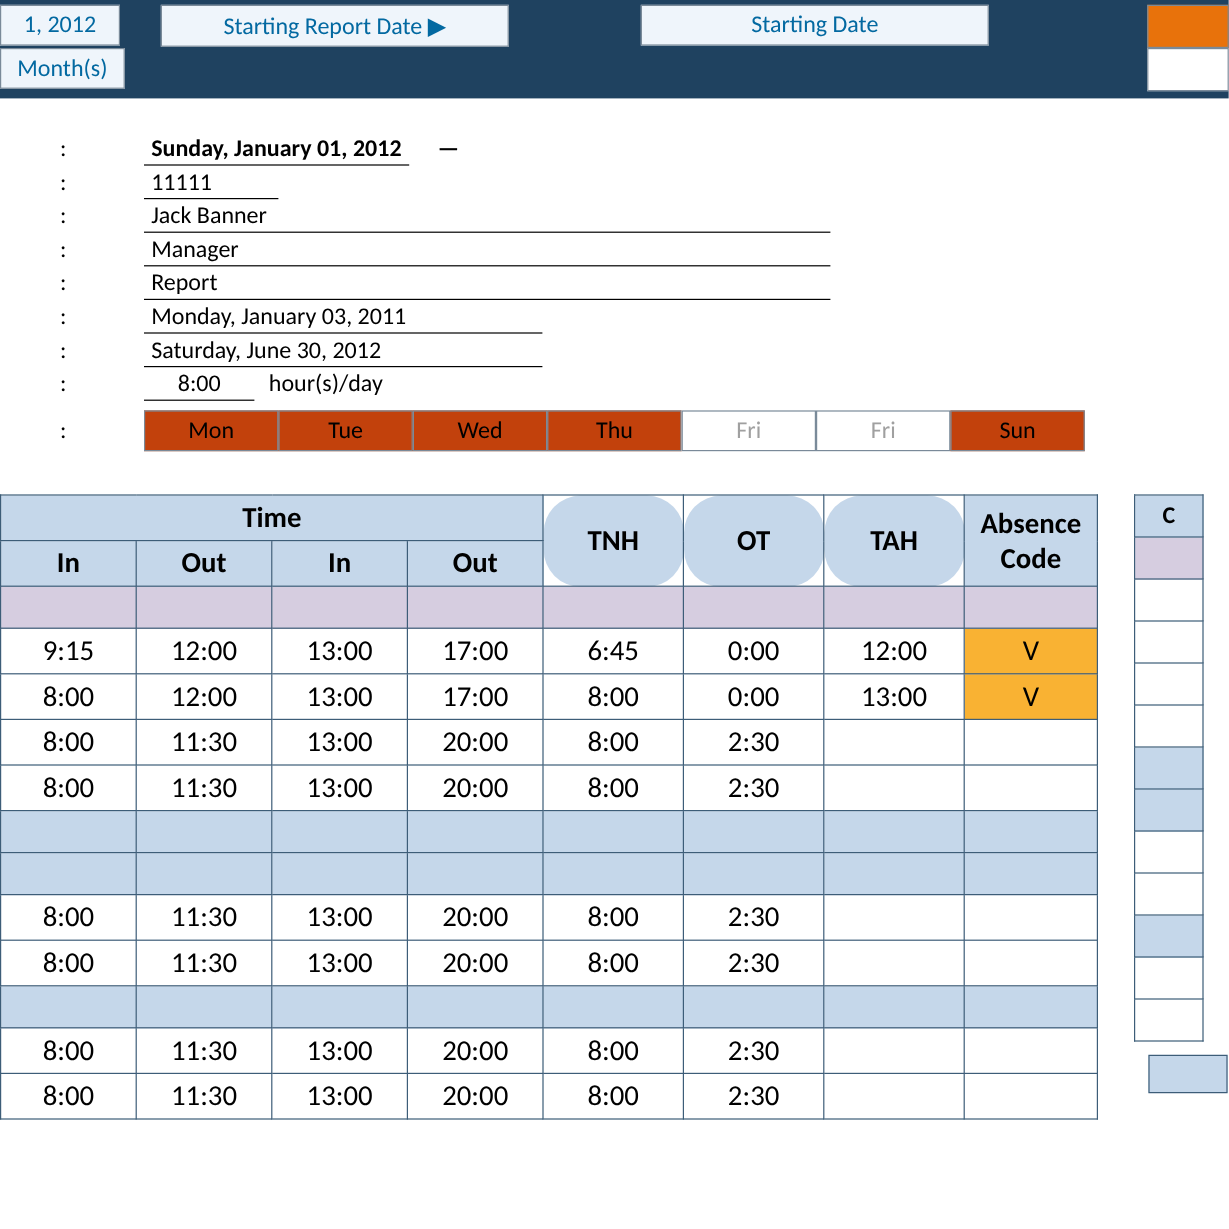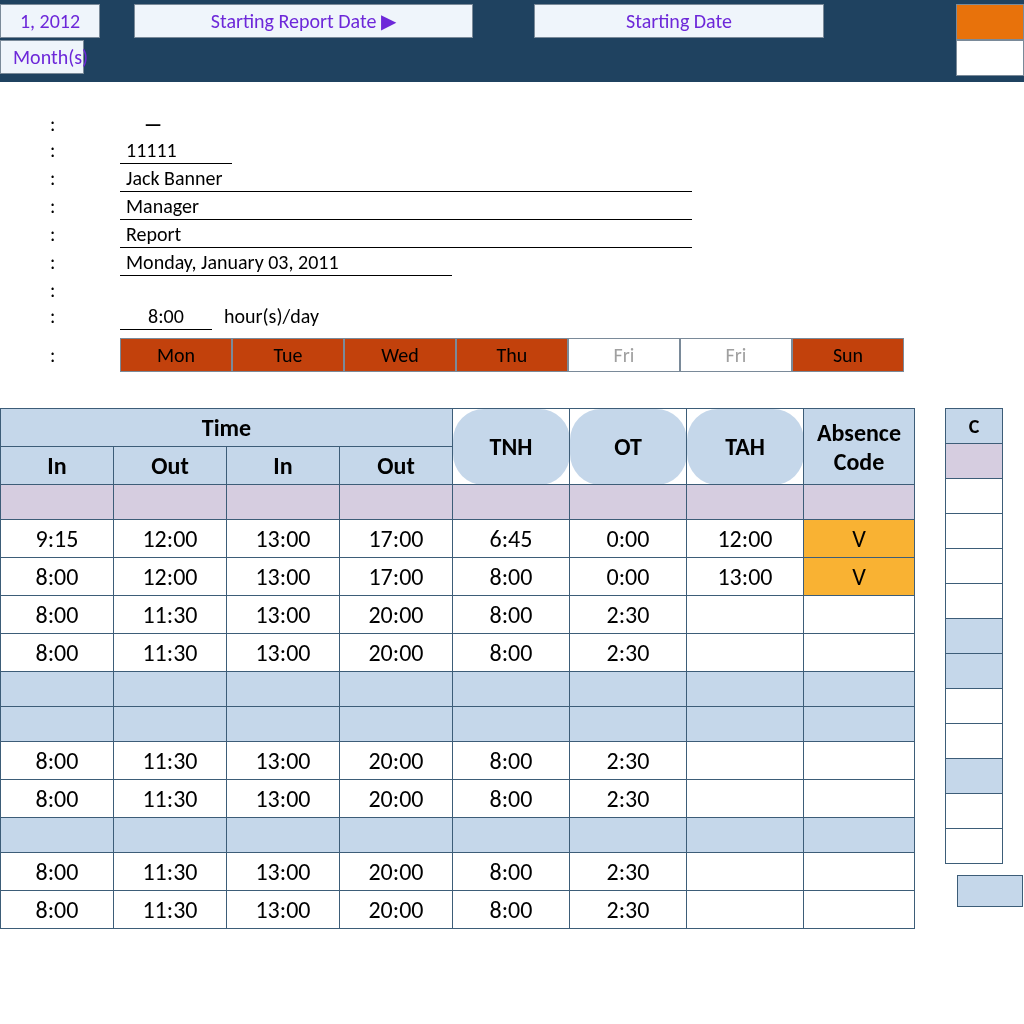--- a/index.html
+++ b/index.html
@@ -20,31 +20,31 @@
     box-sizing: border-box;
     position: relative;
   }
   .topbar .cell {
     background: #eff5fb;
     border: 1px solid #7a8a99;
     display: inline-block;
     padding: 4px 12px;
     font-size: 20px;
     text-align: center;
-    color: #6d28d9;
+    color: #0369a1;
     box-sizing: border-box;
     vertical-align: top;
   }
   .topbar .row1 { position: absolute; top: 4px; left: 0; right: 0; }
   .topbar .row2 { position: absolute; top: 40px; left: 0; right: 0; }
   .c-date1 { width: 100px; position: absolute; left: 0; }
-  .c-start { width: 339px; position: absolute; left: 134px; }
+  .c-start { width: 290px; position: absolute; left: 134px; }
   .c-start2 { width: 290px; position: absolute; left: 534px; }
   .c-orange { width: 66px; height:34px; position: absolute; right: 0; background: #e8720b; border: 1px solid #7a8a99; }
-  .c-months { width: 84px; position: absolute; left: 0; }
+  .c-months { width: 104px; position: absolute; left: 0; }
   .c-white { width: 66px; height:34px; position: absolute; right: 0; background: #fff; border: 1px solid #7a8a99; }
 
   .info {
     margin: 30px 0 0 50px;
   }
   .info .line {
     display: flex;
     align-items: baseline;
     margin: 2px 0;
   }
@@ -143,20 +143,21 @@
   </div>
   <div class="row2">
     <div class="cell c-months">Month(s)</div>
     <div class="c-white"></div>
   </div>
 </div>
 
 <div class="info">
   <div class="line">
     <span class="colon">:</span>
+    <span class="val bold">Sunday, January 01, 2012</span>
     <span class="dash">—</span>
   </div>
   <div class="line">
       <span class="colon">:</span>
       <span class="val" style="min-width:100px">11111</span>
     </div>
   <div class="line">
       <span class="colon">:</span>
       <span class="val wide">Jack Banner</span>
     </div>
@@ -167,20 +168,21 @@
   <div class="line">
       <span class="colon">:</span>
       <span class="val wide">Report</span>
     </div>
   <div class="line">
       <span class="colon">:</span>
       <span class="val mid">Monday, January 03, 2011</span>
     </div>
   <div class="line">
       <span class="colon">:</span>
+      <span class="val mid">Saturday, June 30, 2012</span>
     </div>
   <div class="line">
     <span class="colon">:</span>
     <span class="val" style="min-width:80px;text-align:center">8:00</span>
     <span style="padding-left:12px">hour(s)/day</span>
   </div>
   <div class="line">
     <span class="colon">:</span>
     <div class="daybar" id="daybar" style="margin-left:0">
         <div class="d d-on">Mon</div>

